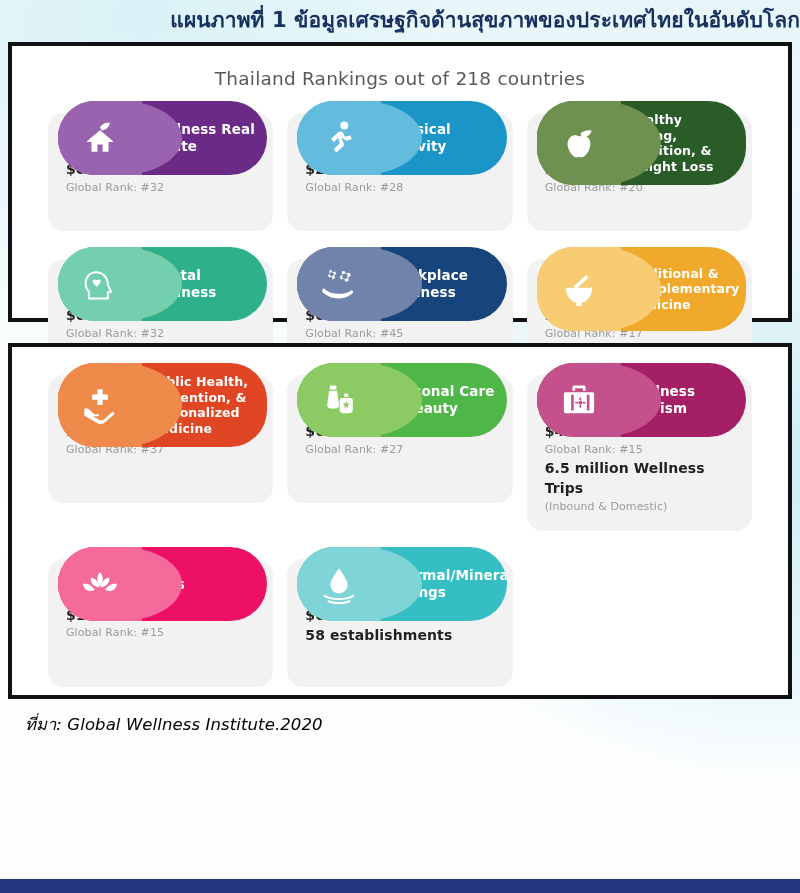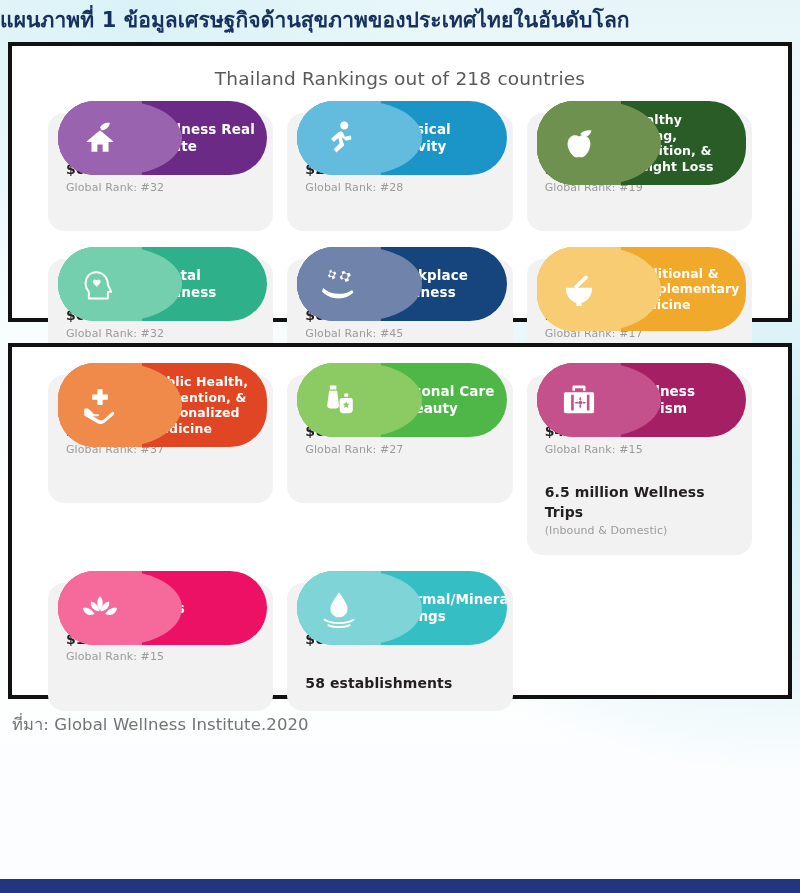--- a/index.html
+++ b/index.html
@@ -14,21 +14,21 @@
     font-family: "DejaVu Sans", "Liberation Sans", sans-serif;
     background:
       radial-gradient(ellipse 700px 380px at 18% 2%, #d9f2f7 0%, #e9f7fa 42%, rgba(255,255,255,0) 72%),
       radial-gradient(ellipse 560px 420px at 97% 52%, #cceef5 0%, #e4f5f9 45%, rgba(255,255,255,0) 75%),
       linear-gradient(180deg, #e7f5f9 0%, #f4fbfc 26%, #ffffff 58%, #fbfdfe 100%);
     position: relative;
   }
 
   
   .page-title {
-    text-align: left;
+    text-align: right;
     font-size: 21px;
     font-weight: 700;
     color: #16305f;
     letter-spacing: 0.1px;
     padding: 7px 0 9px 0;
     line-height: 1.25;
   }
 
   
   .panel {
@@ -134,28 +134,29 @@
     letter-spacing: 0.1px;
     line-height: 1.45;
   }
   .line-muted {
     font-size: 11px;
     font-weight: 400;
     color: #9b9b9b;
     letter-spacing: 0.1px;
     line-height: 1.5;
   }
-  .line-gap { margin-top: 24px; }
+  .line-gap { margin-top: 0; }
 
   
   .source {
     font-size: 16.5px;
-    color: #737373;
-    padding: 12px 0 0 12px;
-    letter-spacing: 0.1px;
+    color: #000000;
+    padding: 12px 0 0 25px;
+    letter-spacing: 0.1px;
+    font-style: italic;
   }
   .bottom-bar {
     position: absolute;
     left: 0; right: 0; bottom: 0;
     height: 14px;
     background: #23357e;
   }
 
   .placeholder { width: 232px; }
 </style>
@@ -207,21 +208,21 @@
         <div class="pill-icon" style="background:#6e9150">
           <svg viewBox="0 0 64 64" fill="#fff">
               <path d="M34 18c6-6 13-6 17-5-1 6-6 10-12 10z"></path>
               <path d="M32 22c-3-2-8-3-12 0-6 4-7 13-3 21 3 7 8 11 12 11 2 0 3-1 3-1s1 1 3 1c4 0 9-4 12-11 4-8 3-17-3-21-4-3-9-2-12 0z"></path>
             </svg>
         </div>
         <div class="pill-label sm">Healthy Eating, Nutrition, &amp; Weight Loss</div>
       </div>
       <div class="card-body">
         <div class="line-strong">$8.7 billion in 2020</div>
-        <div class="line-muted">Global Rank: #19</div>
+        <div class="line-muted">Global Rank: #20</div>
       </div>
     </div>
   </div>
 
   <div class="row row-bot-1">
 
     <div class="card">
       <div class="pill" style="background:#2eb08a">
         <div class="pill-icon" style="background:#74cfae">
           <svg viewBox="0 0 64 64" fill="none" stroke="#fff" stroke-width="3">

